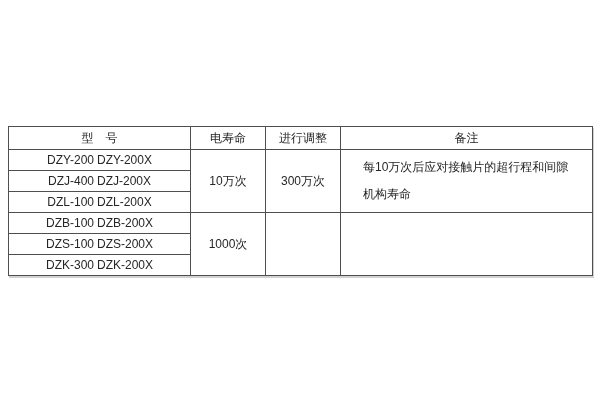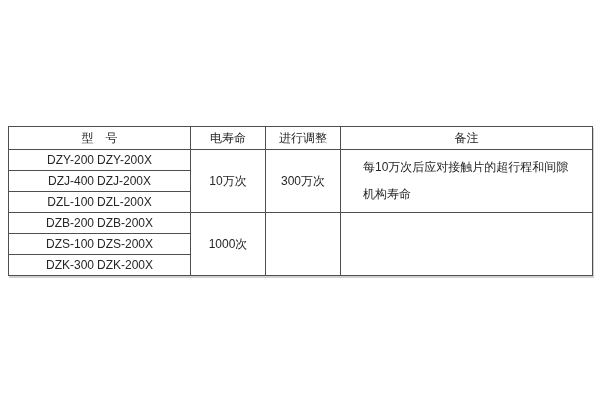--- a/index.html
+++ b/index.html
@@ -101,21 +101,21 @@
         <td>
           <div class="model-pair">
             <span>DZL-100</span>
             <span>DZL-200X</span>
           </div>
         </td>
       </tr>
       <tr>
         <td>
           <div class="model-pair">
-            <span>DZB-200</span>
+            <span>DZB-100</span>
             <span>DZB-200X</span>
           </div>
         </td>
         <td rowspan="3">1000次</td>
         <td rowspan="3"></td>
         <td rowspan="3" class="remark-cell">
           <div class="remark-line"></div>
           <div class="remark-line"></div>
         </td>
       </tr>

